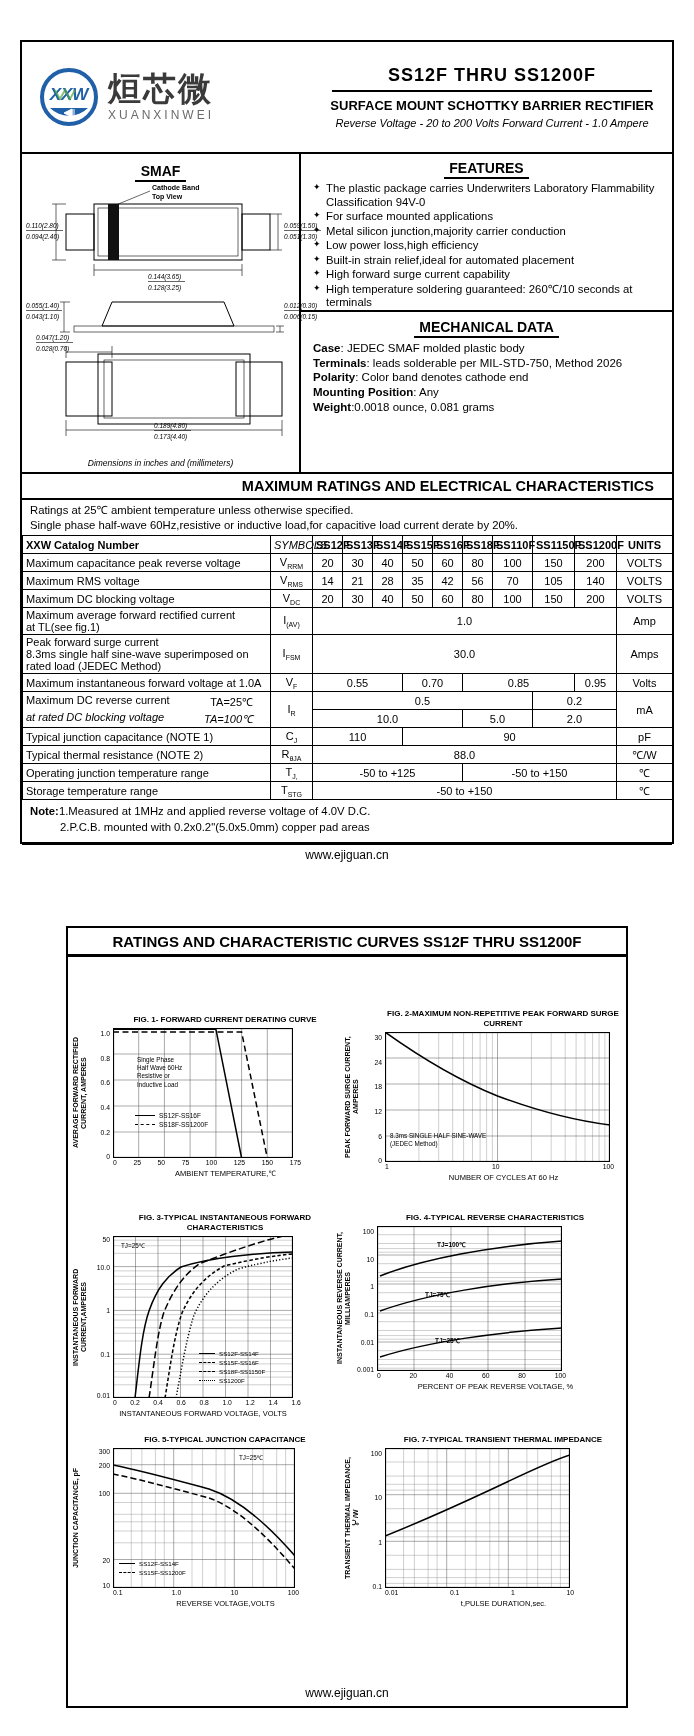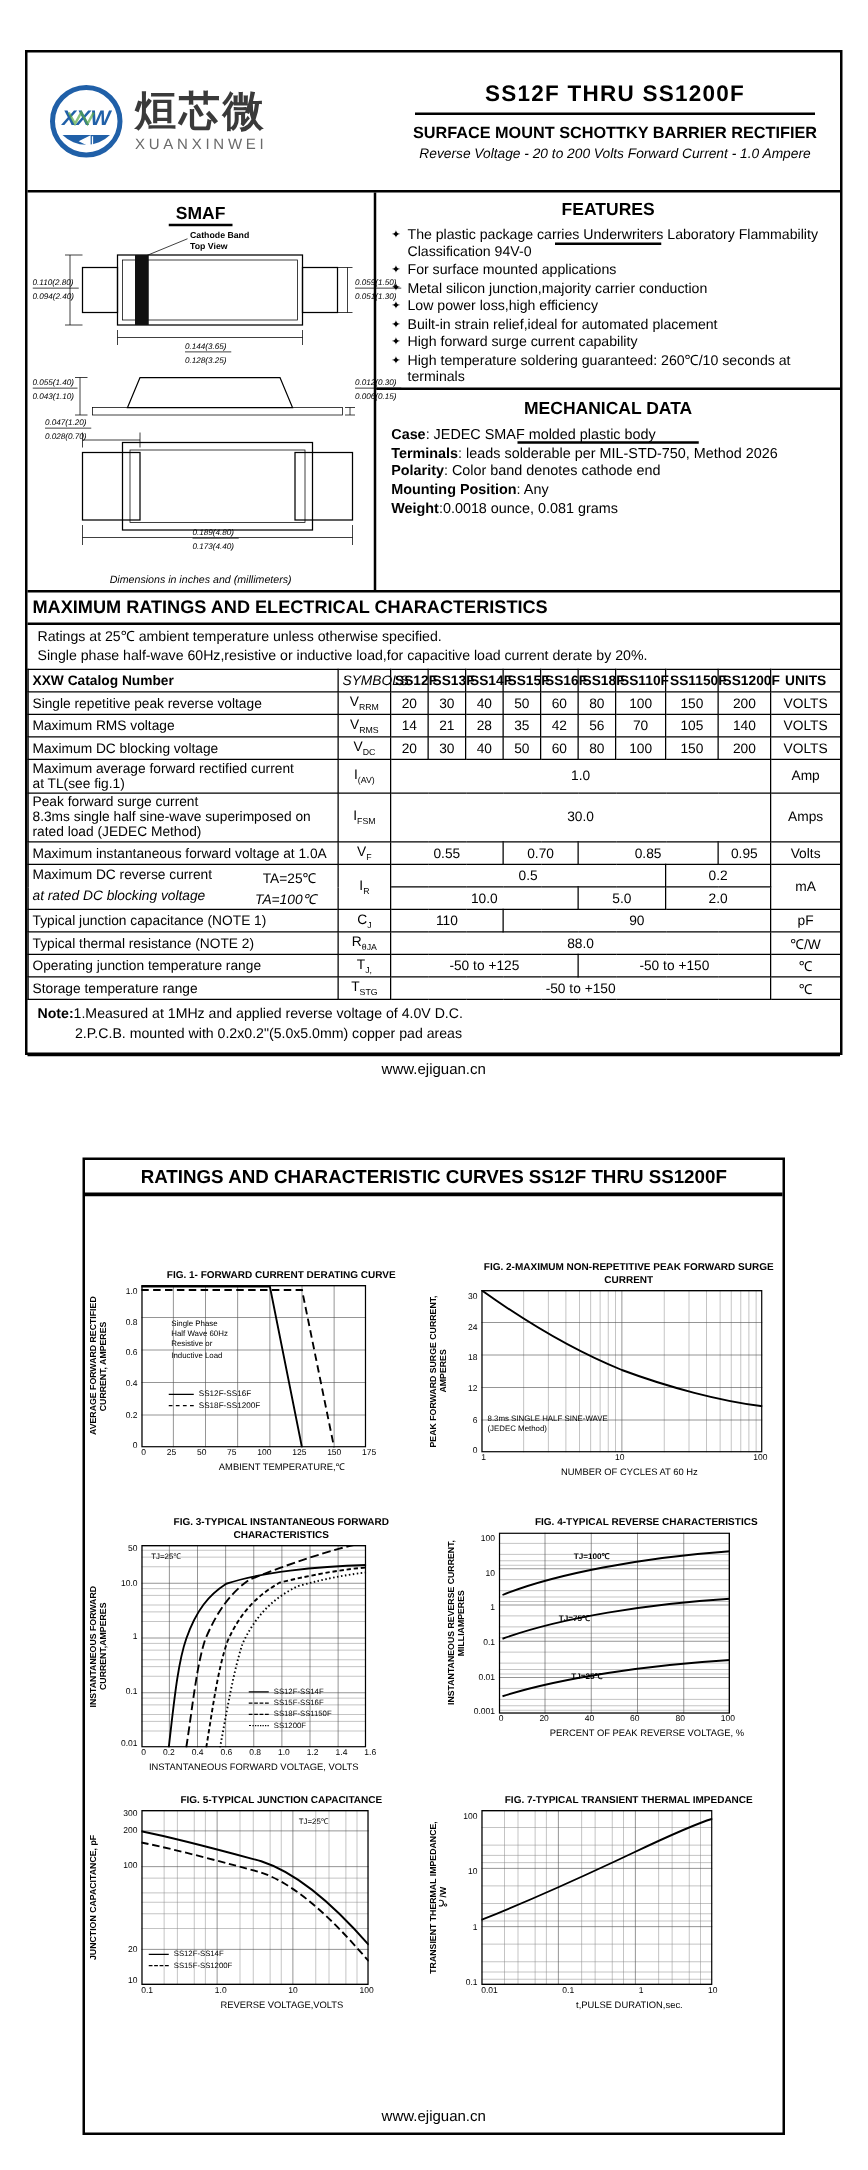--- a/index.html
+++ b/index.html
@@ -20,27 +20,27 @@
   .doc-tag{font-size:11px;font-style:italic;margin-top:4px;}
   
   .cols{display:flex;height:318px;border-bottom:2px solid #000;}
   .pkg-col{width:279px;border-right:2px solid #000;box-sizing:border-box;position:relative;}
   .pkg-title{text-align:center;margin-top:8px;}
   .pkg-title span{font-size:14px;font-weight:bold;border-bottom:2px solid #000;padding:0 6px 1px 6px;}
   .pkg-foot{position:absolute;bottom:4px;width:100%;text-align:center;font-size:8.5px;font-style:italic;}
   .right-col{flex:1;box-sizing:border-box;}
   .feat-box{height:158px;border-bottom:2px solid #000;padding:5px 12px 0 12px;box-sizing:border-box;}
   .sec-title{text-align:center;margin-bottom:5px;}
-  .sec-title span{font-size:14px;font-weight:bold;border-bottom:2px solid #000;padding:0 5px 19px 5px;}
+  .sec-title span{font-size:14px;font-weight:bold;border-bottom:2px solid #000;padding:0 5px 1px 5px;}
   .feat-item{font-size:11.3px;line-height:1.2;padding-left:13px;position:relative;margin-bottom:1px;}
   .feat-item .blt{position:absolute;left:0;top:0;font-size:9px;}
   .mech-box{padding:6px 12px 0 12px;}
   .mech-item{font-size:11.5px;line-height:1.28;}
   
-  .secbar{border-bottom:2px solid #000;text-align:left;font-size:14.5px;font-weight:bold;padding:4px 4px;}
+  .secbar{border-bottom:2px solid #000;text-align:right;font-size:14.5px;font-weight:bold;padding:4px 18px;}
   .conds{font-size:11.3px;line-height:1.3;padding:3px 8px;}
   table.ratings{border-collapse:collapse;width:100%;table-layout:fixed;}
   table.ratings td{border:1px solid #000;font-size:11px;padding:1px 3px;height:18px;box-sizing:border-box;}
   td.param{text-align:left;}
   td.c{text-align:center;}
   td.sym{text-align:center;font-size:11px;}
   td.sym sub,.subt{font-size:7px;}
   td.hdrcell{font-weight:bold;text-align:center;font-size:9.5px;padding:1px 0;}
   td.symbols-h{font-style:italic;font-size:8.5px;text-align:center;}
   td.units-h{font-weight:bold;text-align:center;font-size:11px;}
@@ -244,21 +244,21 @@
       <td class="hdrcell">SS14F</td>
       <td class="hdrcell">SS15F</td>
       <td class="hdrcell">SS16F</td>
       <td class="hdrcell">SS18F</td>
       <td class="hdrcell">SS110F</td>
       <td class="hdrcell">SS1150F</td>
       <td class="hdrcell">SS1200F</td>
       <td class="units-h">UNITS</td>
     </tr>
     <tr>
-      <td class="param">Single repetitive peak reverse voltage</td>
+      <td class="param">Maximum capacitance peak reverse voltage</td>
       <td class="sym"><span>V</span><sub>RRM</sub></td>
       <td class="c">20</td>
       <td class="c">30</td>
       <td class="c">40</td>
       <td class="c">50</td>
       <td class="c">60</td>
       <td class="c">80</td>
       <td class="c">100</td>
       <td class="c">150</td>
       <td class="c">200</td>
@@ -512,21 +512,21 @@
           <span>0.6</span>
           <span>0.8</span>
           <span>1.0</span>
           <span>1.2</span>
           <span>1.4</span>
           <span>1.6</span>
         </div>
       <div class="xlabel" style="margin-left:41px;max-width:180px">INSTANTANEOUS FORWARD VOLTAGE, VOLTS</div>
     </div>
 
-    <div class="fig" style="left:290px;top:256px;width:278px;">
+    <div class="fig" style="left:268px;top:256px;width:278px;">
       <div class="fig-title" style="margin-left:40px">FIG. 4-TYPICAL REVERSE CHARACTERISTICS</div>
       <div class="fig-body">
         <div class="ylab" style="height:145px">INSTANTANEOUS REVERSE CURRENT, MILLIAMPERES</div>
         <div class="yticks" style="height:145px">
             <span>100</span>
             <span>10</span>
             <span>1</span>
             <span>0.1</span>
             <span>0.01</span>
             <span>0.001</span>

